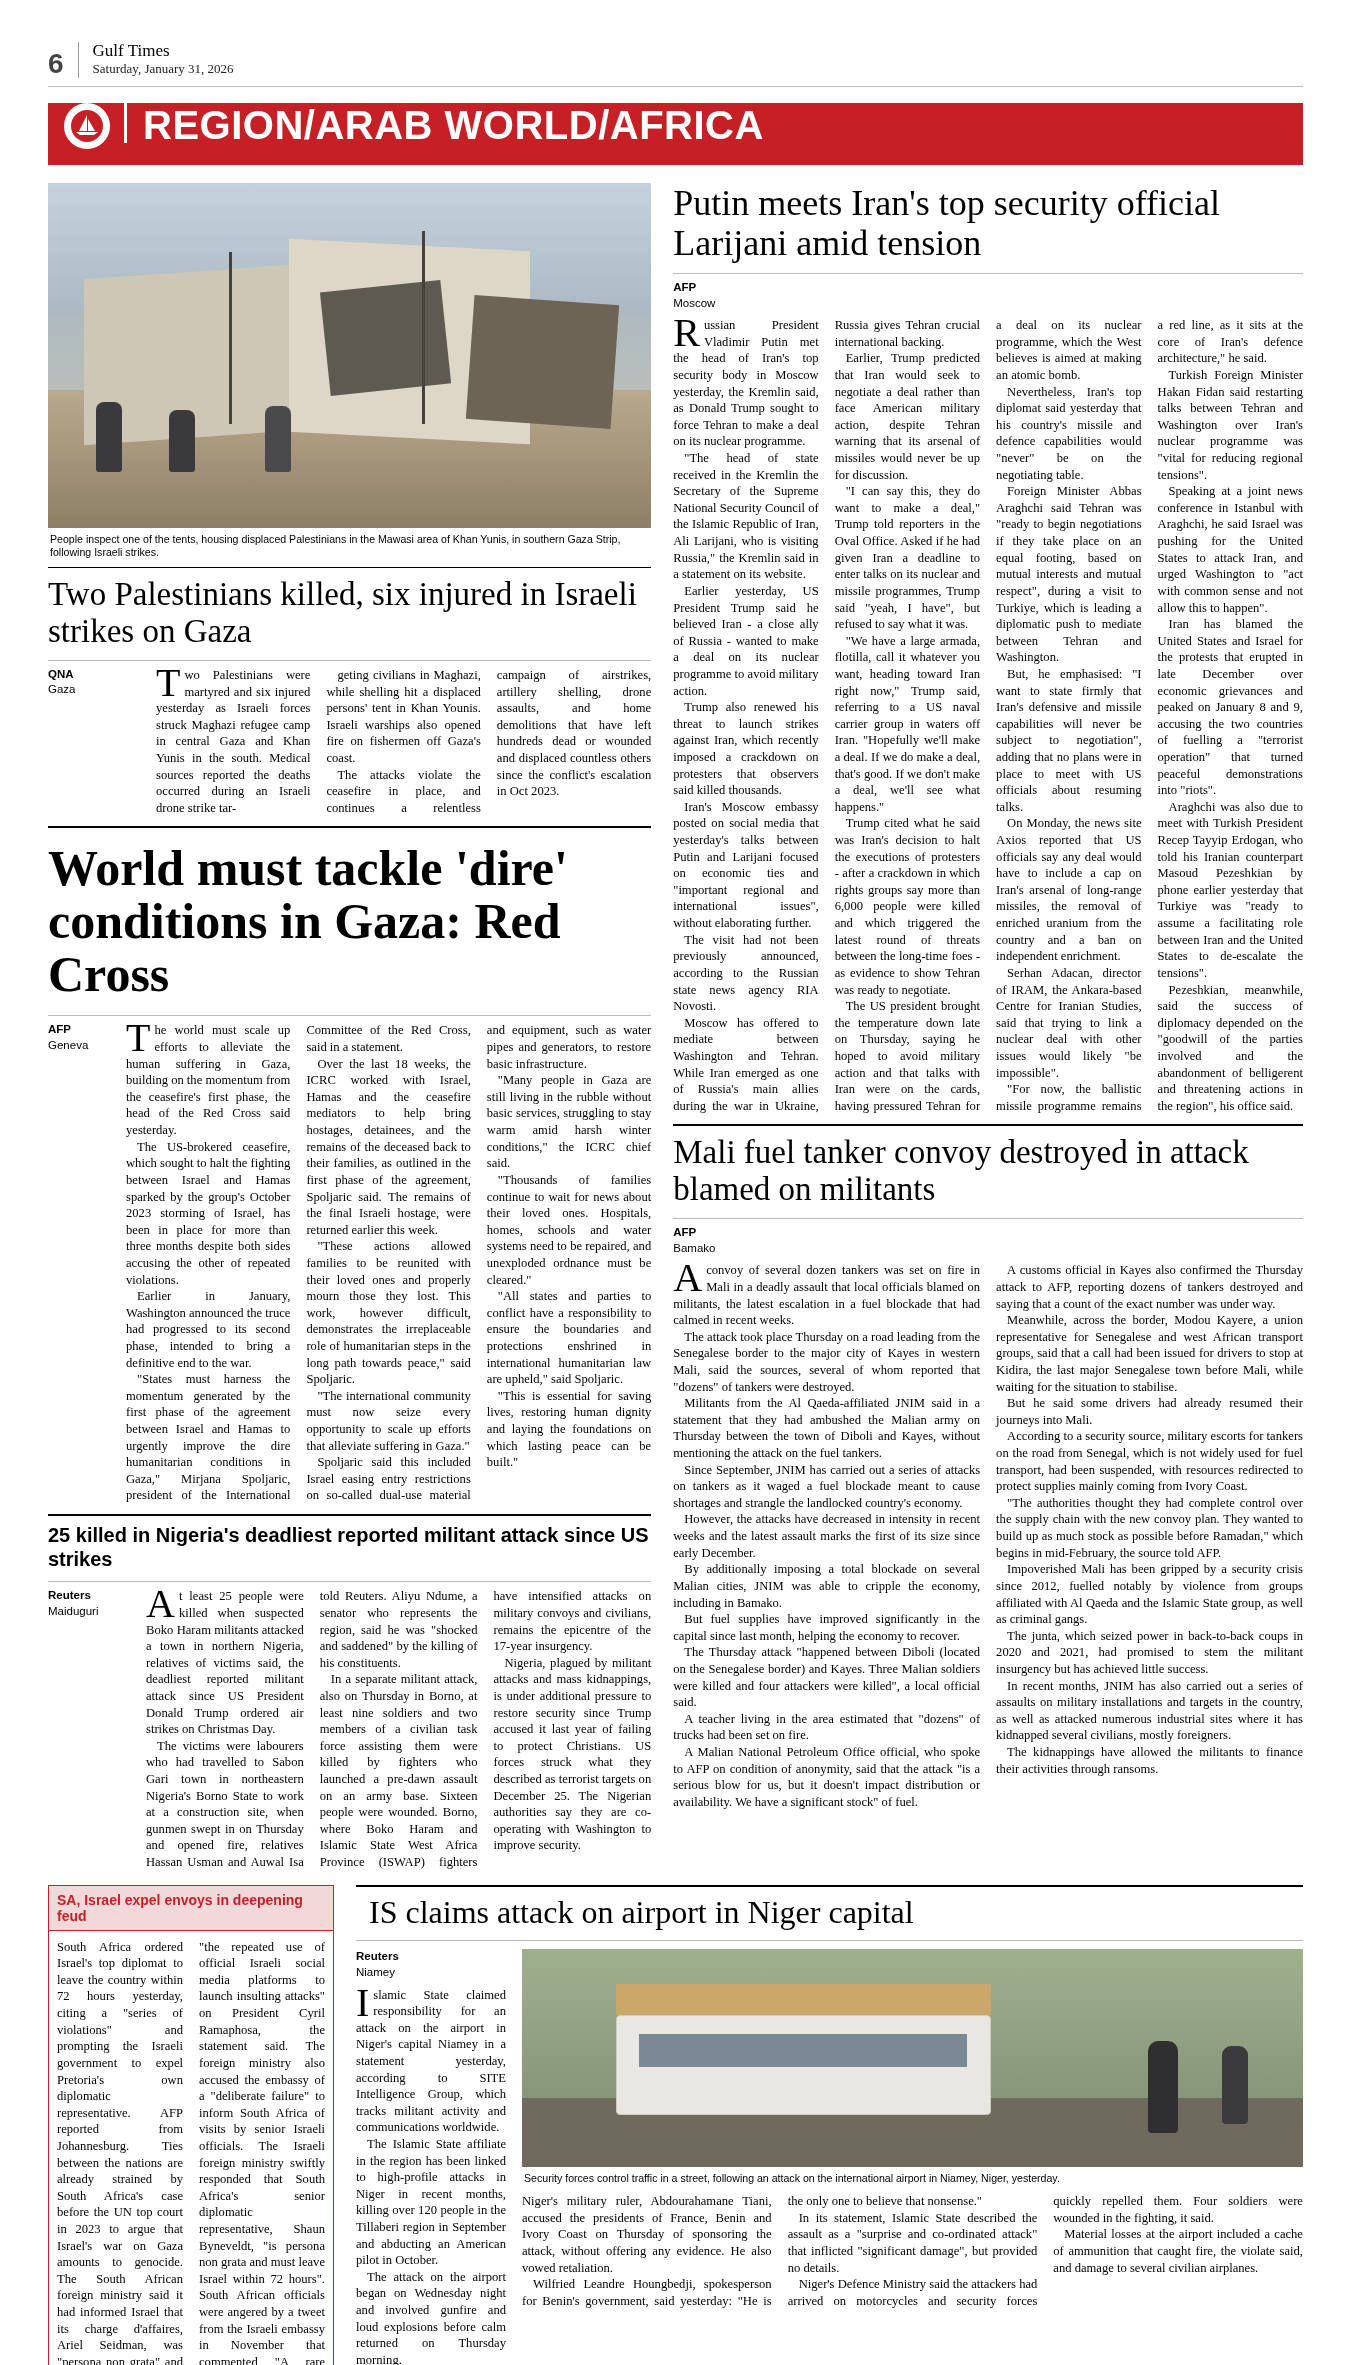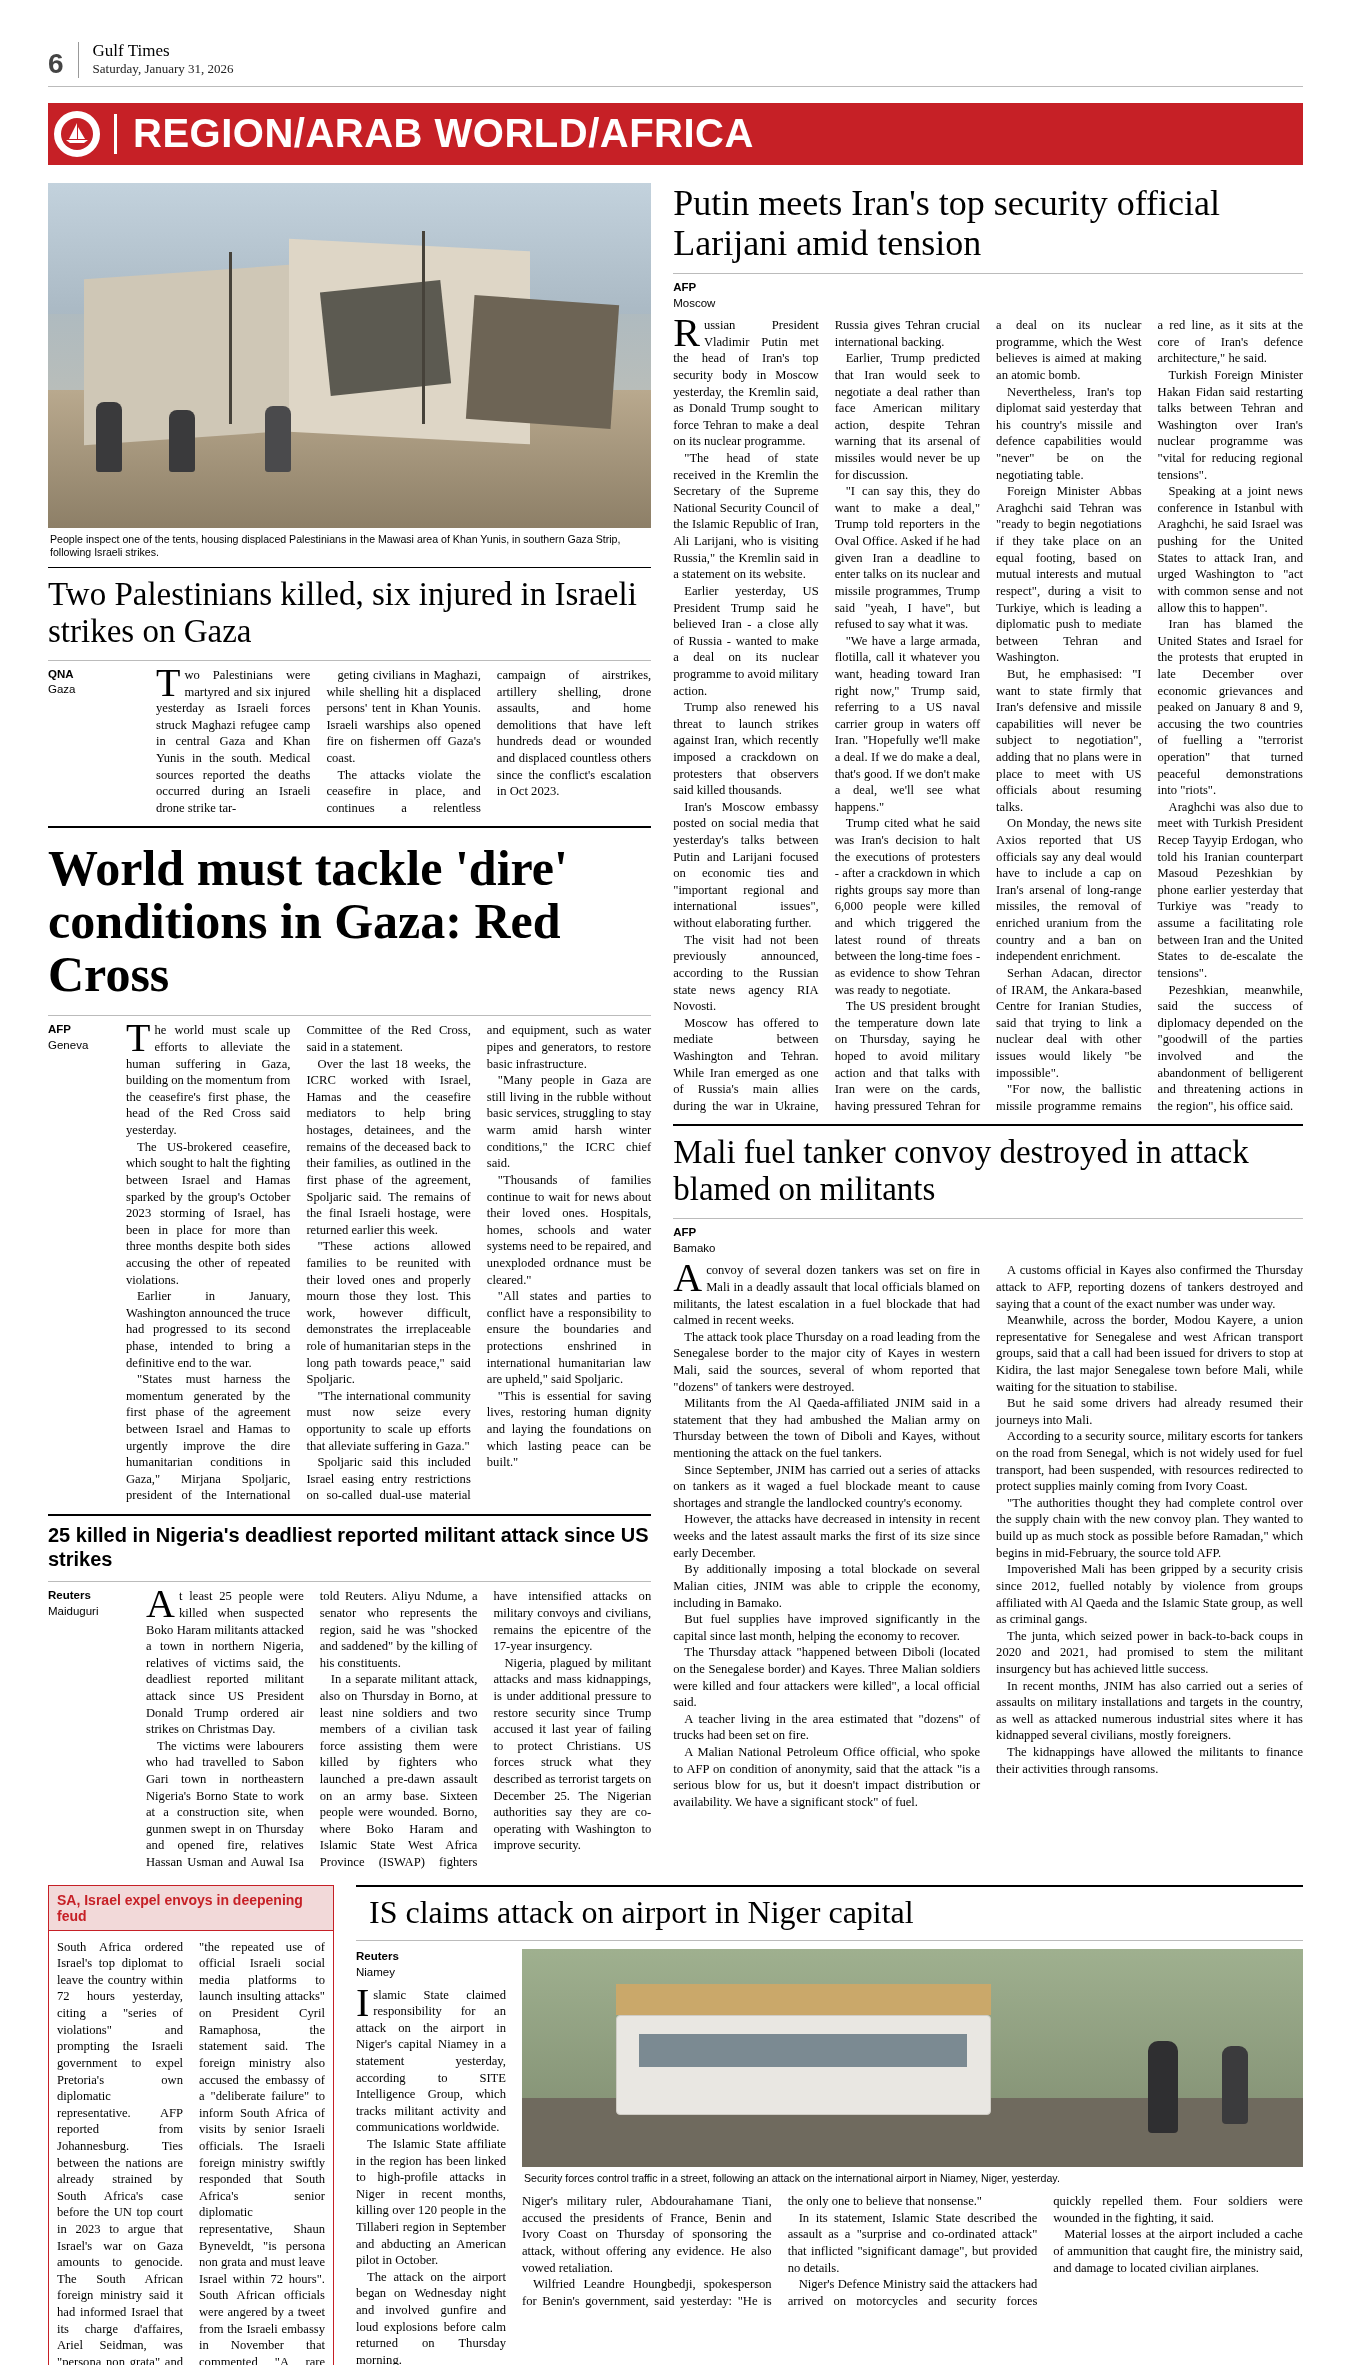--- a/index.html
+++ b/index.html
@@ -16,21 +16,21 @@
   
   .masthead { display:flex; align-items:flex-end; gap:14px; padding-top:40px; }
   .pageno { font-family:"Liberation Sans", sans-serif; font-weight:bold; font-size:28px; line-height:1; color:#444; }
   .mast-div { width:1px; background:#999; height:36px; }
   .mast-txt { line-height:1.25; }
   .mast-title { font-family:"Liberation Serif", serif; font-size:17px; font-weight:normal; }
   .mast-date { font-family:"Liberation Serif", serif; font-size:13px; color:#222; }
   .mast-rule { border-bottom:1px solid #bbb; margin-top:8px; }
 
   
-  .banner { margin-top:16px; background:#c62026; height:62px; display:flex; align-items:center; }
+  .banner { margin-top:16px; background:#c62026; height:62px; display:flex; padding-left:10px; }
   .banner-logo {
     width:46px; height:46px; border-radius:50%; background:#ffffff;
     display:flex; align-items:center; justify-content:center; margin-left:6px; margin-right:14px;
     border:2px solid #fff;
   }
   .banner-bar { width:3px; height:40px; background:#fff; margin-right:16px; }
   .banner-title {
     font-family:"Liberation Sans", sans-serif; font-weight:bold; font-size:40px;
     color:#fff; letter-spacing:0.5px;
   }
@@ -314,20 +314,20 @@
               </div>
             <div class="man"></div>
             <div class="man2"></div>
           </div>
           <div class="caption">Security forces control traffic in a street, following an attack on the international airport in Niamey, Niger, yesterday.</div>
           <div class="three-col">
             <p class="body first">Niger's military ruler, Abdourahamane Tiani, accused the presidents of France, Benin and Ivory Coast on Thursday of sponsoring the attack, without offering any evidence. He also vowed retaliation.</p>
             <p class="body">Wilfried Leandre Houngbedji, spokesperson for Benin's government, said yesterday: "He is the only one to believe that nonsense."</p>
             <p class="body">In its statement, Islamic State described the assault as a "surprise and co-ordinated attack" that inflicted "significant damage", but provided no details.</p>
             <p class="body">Niger's Defence Ministry said the attackers had arrived on motorcycles and security forces quickly repelled them. Four soldiers were wounded in the fighting, it said.</p>
-            <p class="body">Material losses at the airport included a cache of ammunition that caught fire, the ministry said, and damage to located civilian airplanes.</p>
+            <p class="body">Material losses at the airport included a cache of ammunition that caught fire, the violate said, and damage to several civilian airplanes.</p>
           </div>
         </div>
       </div>
     </div>
   </div>
 
 </div>
 
 </body></html>

